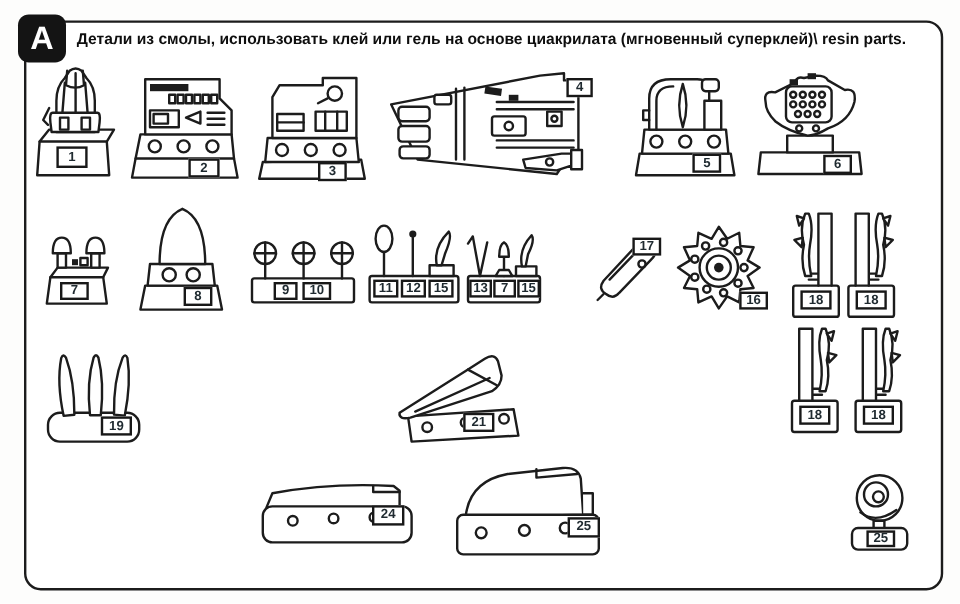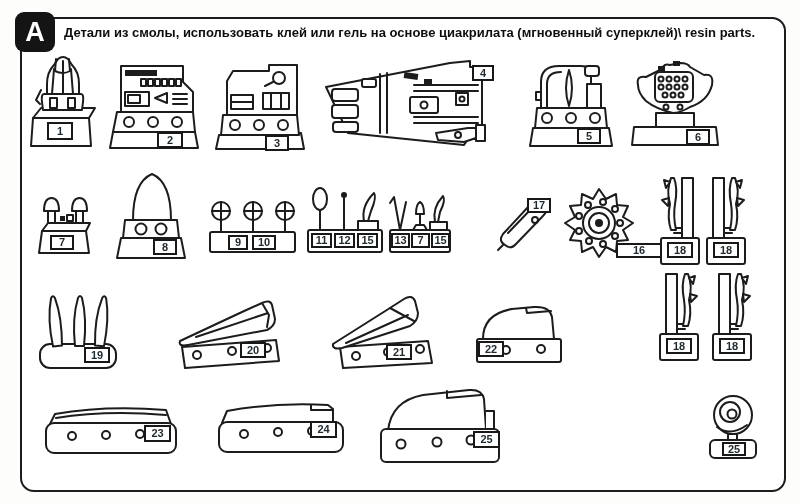--- a/index.html
+++ b/index.html
@@ -238,21 +238,21 @@
       <circle class="s" cx="28" cy="58" r="3"></circle>
         <circle class="s" cx="18" cy="48" r="3"></circle>
         <circle class="s" cx="18" cy="33" r="3"></circle>
       <circle class="s" cx="27" cy="22" r="3"></circle>
         <circle class="s" cx="42" cy="19" r="3"></circle>
         <circle class="s" cx="54" cy="26" r="3"></circle>
       <circle class="f" cx="38" cy="40" r="16"></circle>
         <circle class="f" cx="38" cy="40" r="10"></circle>
       <circle class="k" cx="38" cy="40" r="4"></circle>
     </svg>
-    <div class="plabel" style="left:55px;top:60px;width:46px;height:15px">16</div>
+    <div class="plabel" style="left:55px;top:60px;width:24px;height:15px">16</div>
   </div>
 
   <div class="part" style="left:658px;top:172px;width:44px;height:95px">
     <svg viewBox="0 0 44 95" width="44" height="95">
       <rect class="f" x="3" y="66" width="38" height="26" rx="2"></rect>
       <path class="s" d="M24,66 V6 M35,66 V6 M24,6 H35 M24,56 H16 M24,61 H16"></path>
       <path class="f" d="M13,6 Q8,18 12,32 Q9,46 13,58 L18,58 Q15,44 17,32 Q20,16 16,6 Z"></path>
       <path class="f" d="M12,10 L6,8 L8,16 Z"></path>
         <path class="f" d="M11,26 L4,28 L10,34 Z"></path>
     </svg>
@@ -275,54 +275,33 @@
   <div class="part" style="left:36px;top:288px;width:84px;height:82px">
     <svg viewBox="0 0 84 82" width="84" height="82">
       <rect class="f" x="4" y="56" width="76" height="24" rx="10"></rect>
       <path class="f" d="M-5,0 Q-8,-28 -2,-48 Q0,-52 2,-48 Q7,-28 4,0 Z" transform="translate(22,58) rotate(-6)"></path>
       <path class="f" d="M-5,0 Q-8,-28 -2,-48 Q0,-52 2,-48 Q7,-28 4,0 Z" transform="translate(44,58)"></path>
       <path class="f" d="M-5,0 Q-8,-28 -2,-48 Q0,-52 2,-48 Q7,-28 4,0 Z" transform="translate(64,58) rotate(5)"></path>
     </svg>
     <div class="plabel" style="left:48px;top:59px;width:26px;height:16px">19</div>
   </div>
 
-  <div class="part" style="left:172px;top:295px;width:112px;height:75px">
-    <svg viewBox="0 0 112 75" width="112" height="75">
-      <path class="f" d="M10,52 L104,45 L107,66 L13,73 Z"></path>
-      <circle class="s" cx="25" cy="60" r="4"></circle>
-        <circle class="s" cx="60" cy="56" r="4"></circle>
-        <circle class="s" cx="95" cy="53" r="4"></circle>
-      <path class="f" d="M8,46 L70,17 L90,8 Q98,4 100,10 L103,24 Q103,31 95,35 L16,50 Q6,52 8,46 Z"></path>
-      <path class="s" d="M24,42 L96,18 M90,8 L97,20 L95,32"></path>
-    </svg>
-    <div class="plabel" style="left:68px;top:47px;width:26px;height:16px">20</div>
-  </div>
 
   <div class="part" style="left:328px;top:291px;width:110px;height:78px">
     <svg viewBox="0 0 110 78" width="110" height="78">
       <path class="f" d="M12,56 L100,50 L104,72 L15,77 Z"></path>
       <circle class="s" cx="28" cy="65" r="4"></circle>
         <circle class="s" cx="60" cy="61" r="4"></circle>
         <circle class="s" cx="92" cy="58" r="4"></circle>
       <path class="f" d="M5,53 L62,17 L76,8 Q84,3 87,10 L90,22 Q90,30 82,35 L14,57 Q4,59 5,53 Z"></path>
       <path class="s" d="M18,52 L80,24 M62,17 L86,30"></path>
     </svg>
     <div class="plabel" style="left:58px;top:53px;width:26px;height:16px">21</div>
   </div>
 
-  <div class="part" style="left:470px;top:299px;width:96px;height:68px">
-    <svg viewBox="0 0 96 68" width="96" height="68">
-      <rect class="f" x="7" y="40" width="84" height="23" rx="2"></rect>
-      <circle class="s" cx="36" cy="51" r="4"></circle>
-        <circle class="s" cx="71" cy="50" r="4"></circle>
-      <path class="f" d="M13,40 Q13,15 42,10 L64,8 Q80,7 82,18 L84,40 Z"></path>
-      <path class="s" d="M56,9 L57,14 L81,12"></path>
-    </svg>
-    <div class="plabel" style="left:8px;top:42px;width:26px;height:16px">22</div>
-  </div>
 
   <div class="part" style="left:657px;top:268px;width:44px;height:95px">
     <svg viewBox="0 0 44 95" width="44" height="95">
       <g transform="translate(44,0) scale(-1,1)">
         <rect class="f" x="3" y="66" width="38" height="26" rx="2"></rect>
         <path class="s" d="M24,66 V6 M35,66 V6 M24,6 H35 M24,56 H16 M24,61 H16"></path>
         <path class="f" d="M13,6 Q8,18 12,32 Q9,46 13,58 L18,58 Q15,44 17,32 Q20,16 16,6 Z"></path>
         <path class="f" d="M12,10 L6,8 L8,16 Z"></path>
           <path class="f" d="M11,26 L4,28 L10,34 Z"></path>
       </g>
@@ -336,31 +315,20 @@
         <rect class="f" x="3" y="66" width="38" height="26" rx="2"></rect>
         <path class="s" d="M24,66 V6 M35,66 V6 M24,6 H35 M24,56 H16 M24,61 H16"></path>
         <path class="f" d="M13,6 Q8,18 12,32 Q9,46 13,58 L18,58 Q15,44 17,32 Q20,16 16,6 Z"></path>
         <path class="f" d="M12,10 L6,8 L8,16 Z"></path>
           <path class="f" d="M11,26 L4,28 L10,34 Z"></path>
       </g>
     </svg>
     <div class="plabel" style="left:9px;top:70px;width:26px;height:16px">18</div>
   </div>
 
-  <div class="part" style="left:42px;top:397px;width:138px;height:60px">
-    <svg viewBox="0 0 138 60" width="138" height="60">
-      <path class="f" d="M8,27 L13,17 Q64,8 124,13 L129,27 Z"></path>
-      <path class="s" d="M14,21 Q64,13 124,18"></path>
-      <rect class="f" x="4" y="26" width="130" height="30" rx="8"></rect>
-      <circle class="s" cx="30" cy="39" r="4"></circle>
-        <circle class="s" cx="64" cy="38" r="4"></circle>
-        <circle class="s" cx="98" cy="37" r="4"></circle>
-    </svg>
-    <div class="plabel" style="left:102px;top:28px;width:27px;height:17px">23</div>
-  </div>
 
   <div class="part" style="left:216px;top:394px;width:130px;height:62px">
     <svg viewBox="0 0 130 62" width="130" height="62">
       <path class="f" d="M6,29 L11,17 Q60,8 112,11 L117,15 L117,29 Z"></path>
       <path class="s" d="M95,11 V16 H117"></path>
       <rect class="f" x="3" y="28" width="124" height="30" rx="8"></rect>
       <circle class="s" cx="28" cy="40" r="4"></circle>
         <circle class="s" cx="62" cy="38" r="4"></circle>
         <circle class="s" cx="96" cy="37" r="4"></circle>
     </svg>

